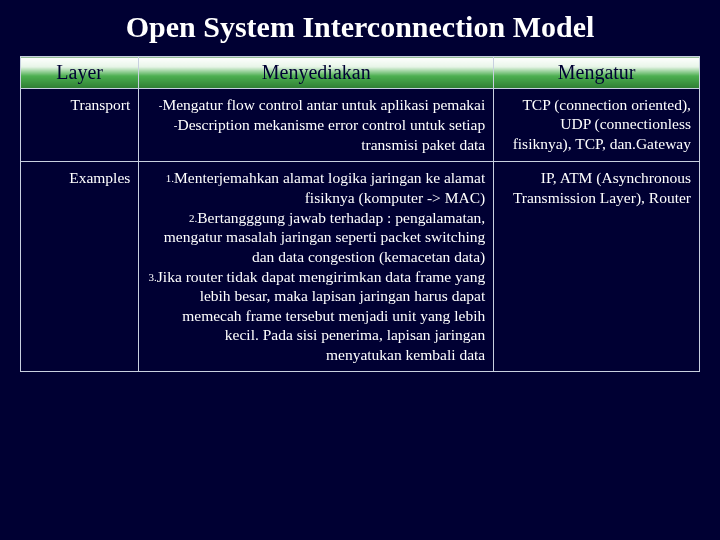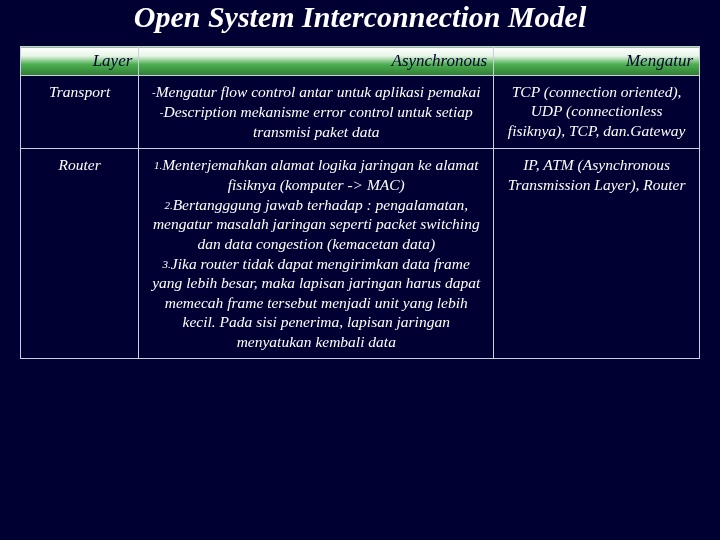--- a/index.html
+++ b/index.html
@@ -6,45 +6,44 @@
   body {
     width: 720px;
     height: 540px;
     background: #000033;
     font-family: "Times New Roman", serif;
     overflow: hidden;
   }
   .slide {
     width: 100%;
     height: 100%;
-    padding: 0 20px 20px 20px;
-    font-style: italic;
+    padding: 10px 20px 20px 20px;
   }
   .title {
     color: #ffffff;
     font-size: 30px;
     font-weight: bold;
     text-align: center;
     margin-bottom: 12px;
   }
   .table {
     width: 100%;
     border-collapse: collapse;
   }
   .table th, .table td {
     border: 1px solid #c8d0e0;
     vertical-align: top;
-    text-align: center;
+    text-align: right;
   }
   .table th {
     background: linear-gradient(to bottom, #ffffff 0%, #e8f5e8 30%, #4caf50 60%, #2e7d32 100%);
     color: #000033;
-    font-size: 17px;
+    font-size: 20px;
     font-weight: normal;
-    text-align: right;
+    text-align: center;
     padding: 4px 6px;
   }
   .table td {
     color: #ffffff;
     font-size: 15.5px;
     padding: 6px 8px;
     line-height: 1.25;
   }
   .col-layer { width: 115px; }
   .col-desc { width: 345px; }
@@ -58,37 +57,37 @@
 </head>
 <body>
 
 <div class="slide">
   <h1 class="title">Open System Interconnection Model</h1>
 
   <table class="table">
     <thead>
       <tr>
         <th class="col-layer">Layer</th>
-        <th class="col-desc">Asynchronous</th>
+        <th class="col-desc">Menyediakan</th>
         <th class="col-ex">Mengatur</th>
       </tr>
     </thead>
     <tbody>
       <tr>
         <td class="layer-cell">Transport</td>
         <td>
           <ul class="desc-list">
             <li><span class="dash"></span><span>Mengatur flow control antar untuk aplikasi pemakai</span></li>
             <li><span class="dash"></span><span>Description mekanisme error control untuk setiap transmisi paket data</span></li>
           </ul>
         </td>
         <td>TCP (connection  oriented), UDP (connectionless fisiknya), TCP, dan.Gateway</td>
       </tr>
       <tr>
-        <td class="layer-cell">Router</td>
+        <td class="layer-cell">Examples</td>
         <td>
           <ul class="desc-list">
             <li><span class="num">1.</span><span>Menterjemahkan alamat logika jaringan ke alamat fisiknya (komputer -&gt; MAC)</span></li>
             <li><span class="num">2.</span><span>Bertangggung jawab terhadap : pengalamatan, mengatur masalah jaringan seperti packet switching dan data congestion (kemacetan data)</span></li>
             <li><span class="num">3.</span><span>Jika router tidak dapat mengirimkan data frame yang lebih besar, maka lapisan jaringan harus dapat memecah frame tersebut menjadi unit yang lebih kecil. Pada sisi penerima, lapisan jaringan menyatukan kembali data</span></li>
           </ul>
         </td>
         <td>IP, ATM (Asynchronous Transmission Layer), Router</td>
       </tr>
     </tbody>

